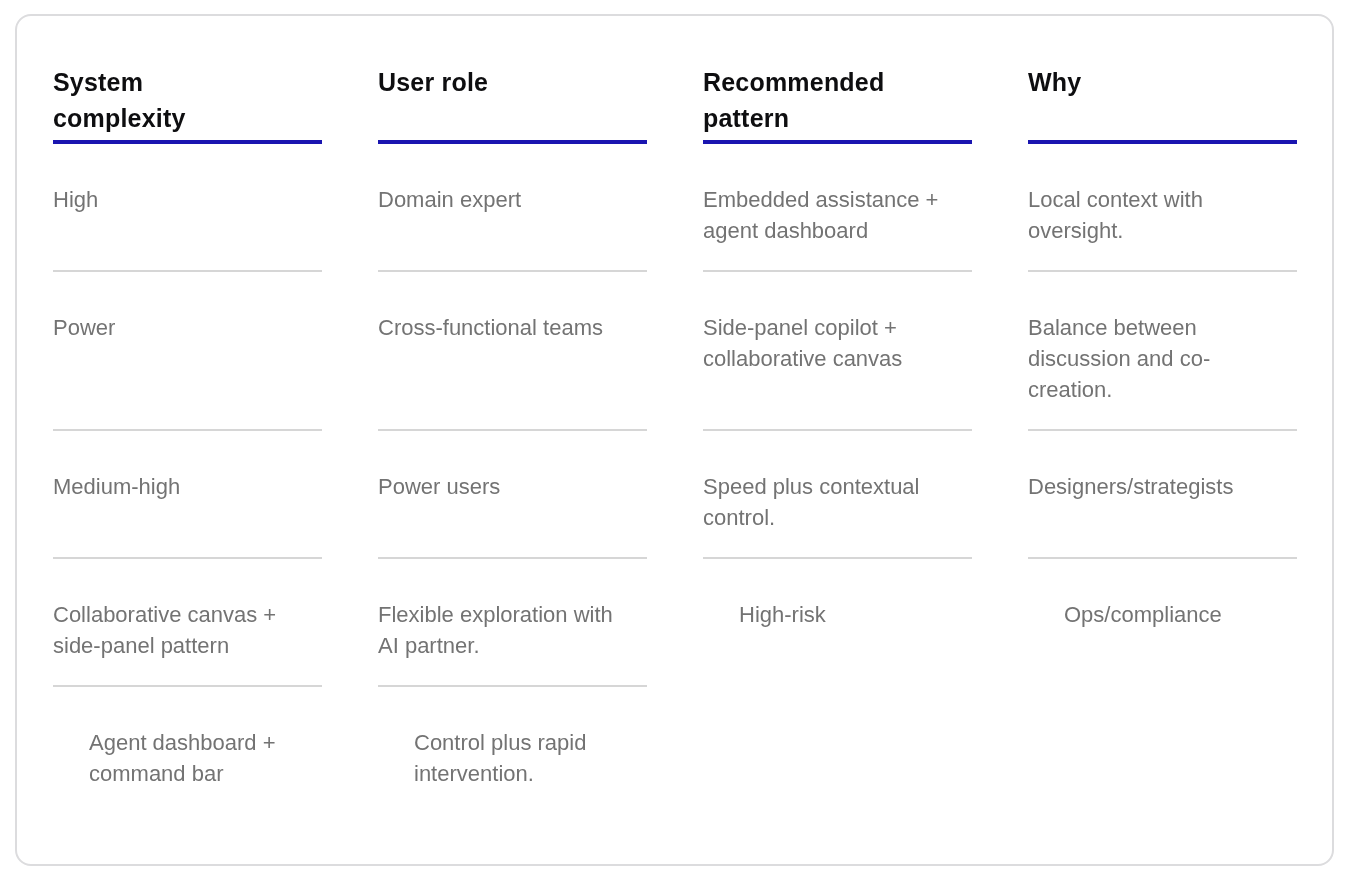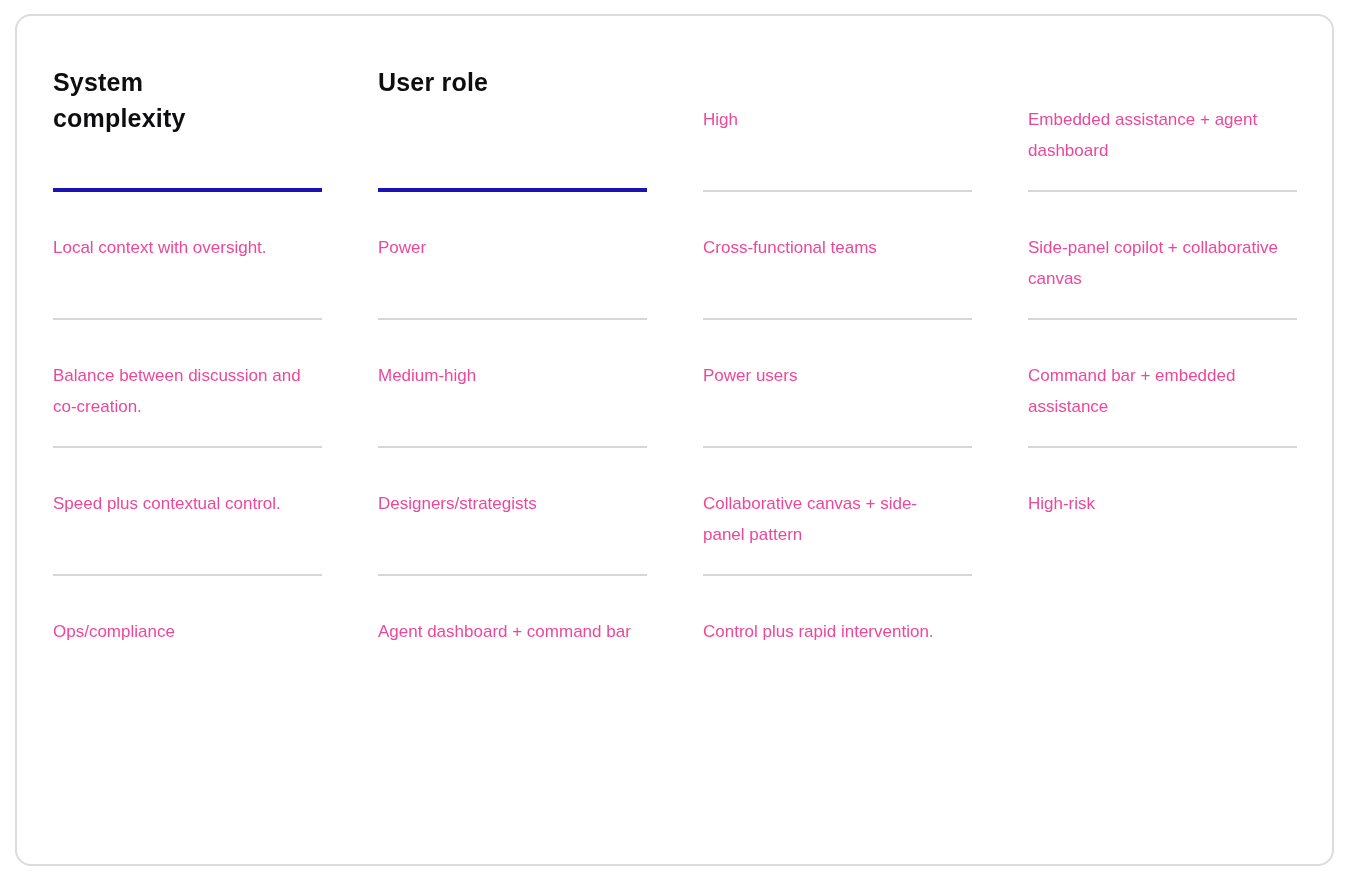--- a/index.html
+++ b/index.html
@@ -41,59 +41,67 @@
     font-weight: 700;
     letter-spacing: 0.2px;
   }
   .th-label {
     display: block;
     max-width: 200px;
   }
   .td {
     padding: 40px 14px 24px 0;
     border-bottom: 2px solid #d6d6d6;
-    color: #ec4899;
-    font-size: 17px;
+    color: #737373;
+    font-size: 22px;
     line-height: 31px;
     font-weight: 400;
   }
   .td.last {
     border-bottom: none;
+    margin-left: 36px;
   }
 </style>
 </head>
 <body>
 
 <div class="page">
   <div class="card">
     <div class="grid">
 
       <div class="th">
         <span class="th-label">System complexity</span>
       </div>
       <div class="th">
         <span class="th-label">User role</span>
       </div>
+      <div class="th">
+        <span class="th-label">Recommended pattern</span>
+      </div>
+      <div class="th">
+        <span class="th-label">Why</span>
+      </div>
 
       <div class="td">High</div>
+      <div class="td">Domain expert</div>
       <div class="td">Embedded assistance + agent dashboard</div>
       <div class="td">Local context with oversight.</div>
 
       <div class="td">Power</div>
       <div class="td">Cross-functional teams</div>
       <div class="td">Side-panel copilot + collaborative canvas</div>
       <div class="td">Balance between discussion and co-creation.</div>
 
       <div class="td">Medium-high</div>
       <div class="td">Power users</div>
-      <div class="td">Command bar + embedded assistance</div>
       <div class="td">Speed plus contextual control.</div>
 
       <div class="td">Designers/strategists</div>
       <div class="td">Collaborative canvas + side-panel pattern</div>
+      <div class="td">Flexible exploration with AI partner.</div>
 
       <div class="td last">High-risk</div>
       <div class="td last">Ops/compliance</div>
       <div class="td last">Agent dashboard + command bar</div>
       <div class="td last">Control plus rapid intervention.</div>
 
     </div>
   </div>
 </div>
 

